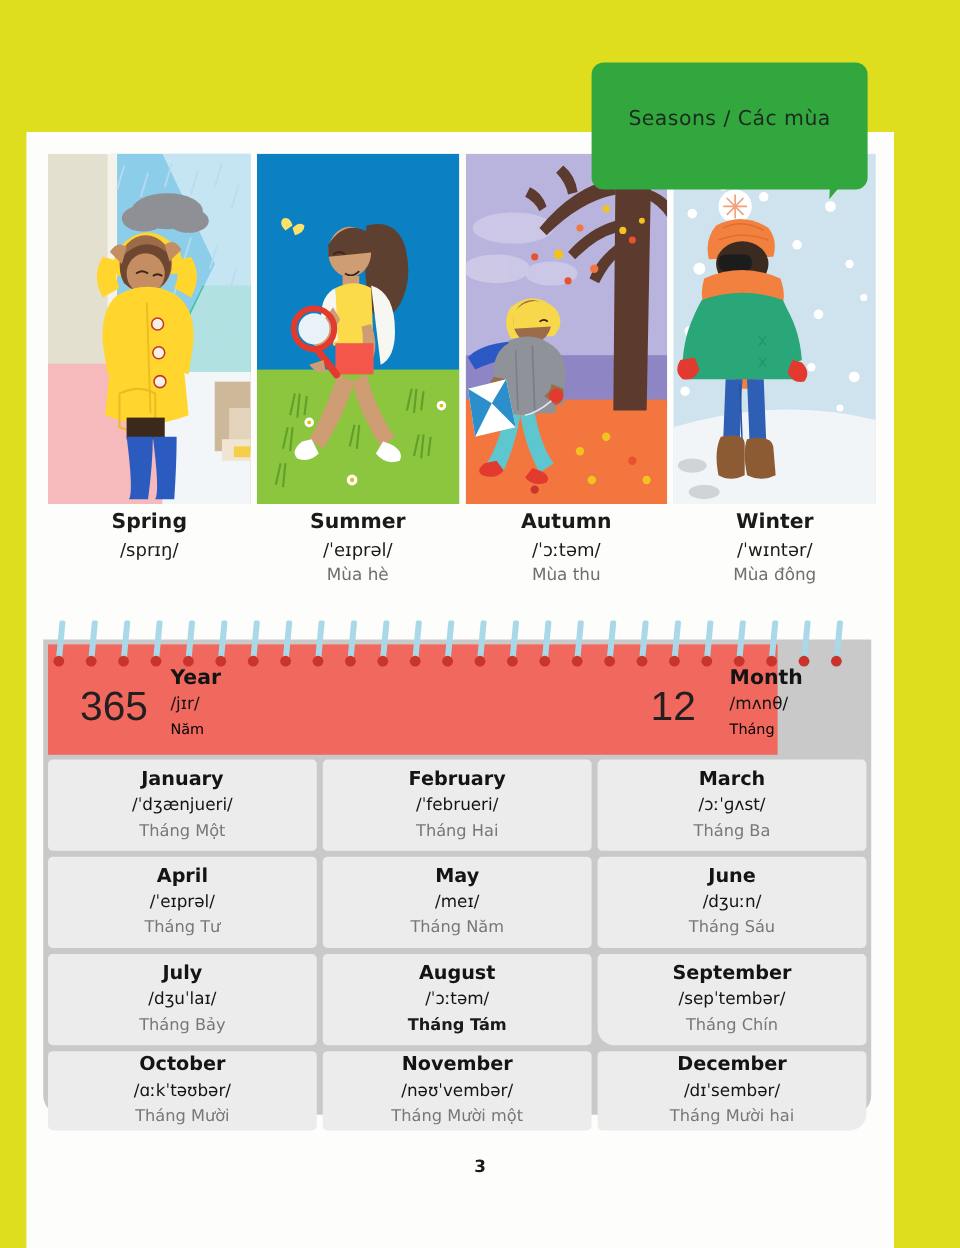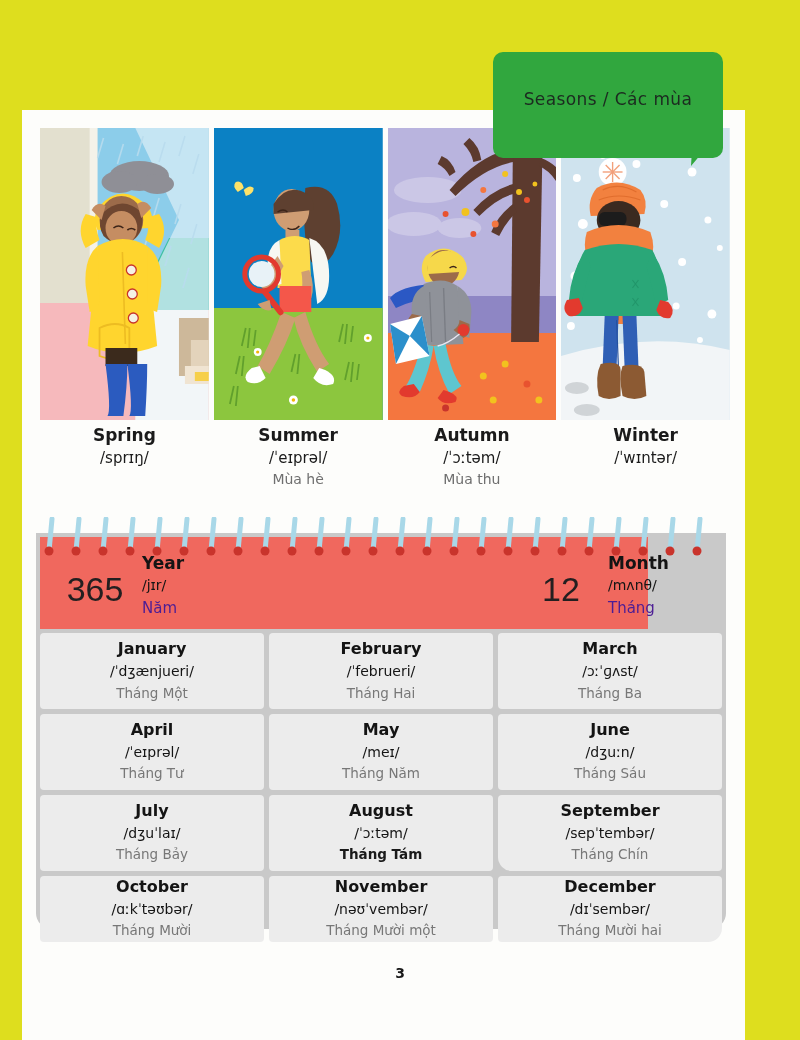--- a/index.html
+++ b/index.html
@@ -63,21 +63,21 @@
   #cal-year-block{left:12px;}
   #cal-month-block{left:478px;}
   .cal-bignum{
     font-size:34px;color:#231f20;font-weight:300;
     font-family:"Liberation Sans",sans-serif;
     width:86px;text-align:center;line-height:1;padding-top:12px;
   }
   .cal-word-col{padding-left:4px;padding-top:6px;}
   .cal-word{font-weight:bold;font-size:17px;color:#141414;line-height:1.35;}
   .cal-ipa{font-size:14px;color:#141414;line-height:1.55;}
-  .cal-vi{font-size:15px;color:#4c1d95;line-height:1.55;}
+  .cal-vi{font-size:12px;color:#000000;line-height:1.55;}
 
   #months-grid{
     position:absolute;left:4px;top:100px;width:682px;height:309px;
     display:grid;grid-template-columns:repeat(3,1fr);grid-template-rows:repeat(3,1fr);
     gap:5px;z-index:4;
   }
   .month-cell{
     background:#ececec;border-radius:4px;
     display:flex;flex-direction:column;align-items:center;justify-content:center;
     text-align:center;
@@ -389,20 +389,21 @@
 
   <div class="season-label">
     <div class="season-name">Autumn</div>
     <div class="season-ipa">/ˈɔːtəm/</div>
     <div class="season-vi">Mùa thu</div>
   </div>
 
   <div class="season-label">
     <div class="season-name">Winter</div>
     <div class="season-ipa">/ˈwɪntər/</div>
+    <div class="season-vi">Mùa đông</div>
   </div>
 </div>
 
 <div id="calendar">
   <div id="calendar-shell"></div>
 
   <svg id="spiral" viewBox="0 0 690 50" preserveAspectRatio="none">
     <g stroke="#a9d8e8" stroke-width="5" stroke-linecap="round">
       <line x1="16" y1="2" x2="13" y2="34"></line>
         <line x1="43" y1="2" x2="40" y2="34"></line>

